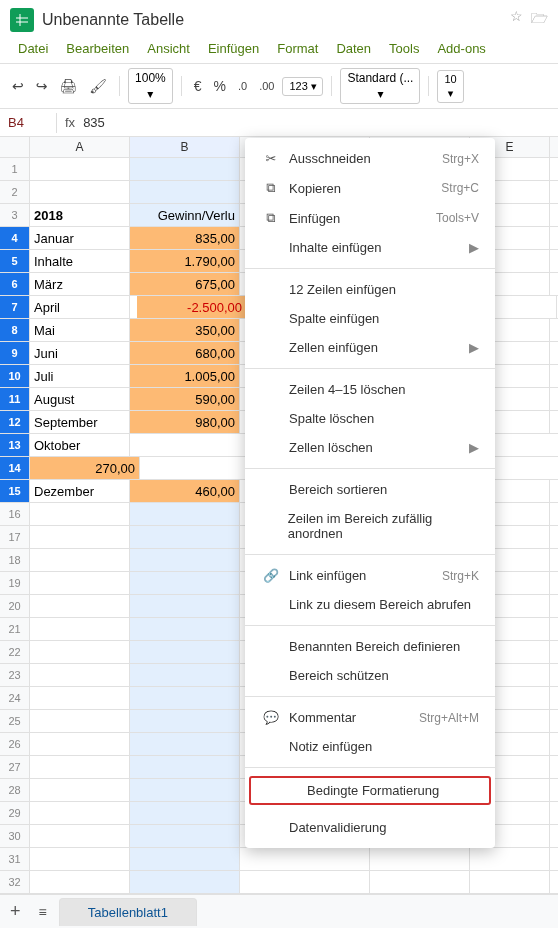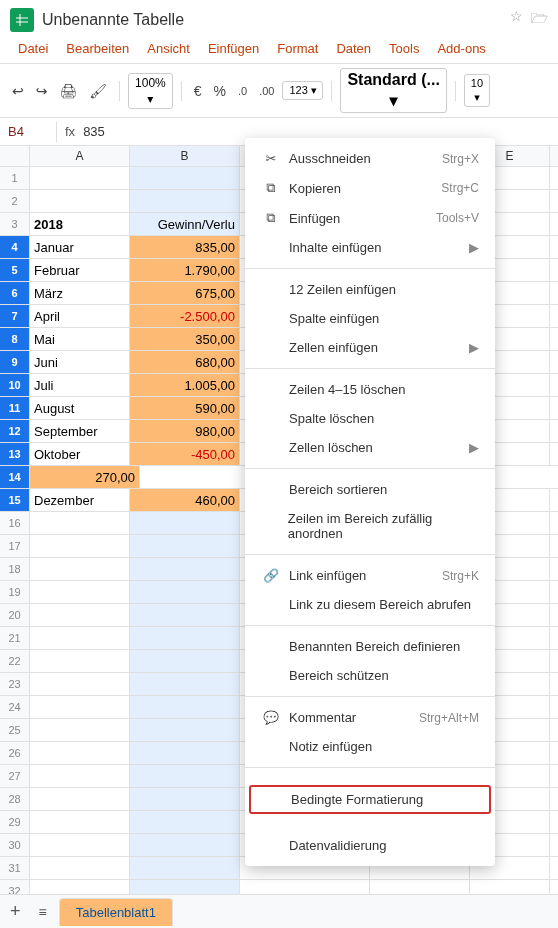--- a/index.html
+++ b/index.html
@@ -14,21 +14,21 @@
       width: 24px; height: 24px; background: #0f9d58; border-radius: 3px;
       display: flex; align-items: center; justify-content: center; flex-shrink: 0;
     }
     .app-icon svg { width: 16px; height: 16px; }
     .title-text { font-size: 16px; color: #333; flex-grow: 1; }
     .title-icons { display: flex; gap: 8px; color: #999; font-size: 14px; }
 
     
     .menu-bar {
       display: flex; align-items: center; padding: 2px 20px 4px 10px;
-      gap: 2px; font-size: 13px; color: #c2410c;
+      gap: 2px; font-size: 13px; color: #4d7c0f;
     }
     .menu-item {
       padding: 3px 8px; cursor: pointer; border-radius: 3px;
     }
 
     
     .toolbar {
       display: flex; align-items: center; padding: 4px 8px;
       border-top: 1px solid #e0e0e0; border-bottom: 1px solid #e0e0e0;
       gap: 4px; min-height: 34px;
@@ -91,21 +91,21 @@
       border-right: 1px solid #e0e0e0; padding: 2px 4px; font-size: 13px;
       overflow: hidden; white-space: nowrap; display: flex; align-items: center;
       min-height: 22px;
     }
     .cell.col-a { width: 100px; min-width: 100px; }
     .cell.col-b { width: 110px; min-width: 110px; background: #e3effd; justify-content: flex-end; }
     .cell.col-c { width: 130px; min-width: 130px; }
     .cell.col-d { width: 100px; min-width: 100px; }
     .cell.col-e { width: 80px; min-width: 80px; }
     .cell.selected-col-b { background: #fdba74; }
-    .cell.neg { color: #c00; }
+    .cell.neg { color: #c00; margin-left: 7px; }
 
     
     .context-menu {
       position: absolute;
       top: 138px;
       left: 245px;
       width: 250px;
       background: #fff;
       box-shadow: 0 4px 16px rgba(0,0,0,0.25);
       border-radius: 4px;
@@ -125,40 +125,40 @@
     }
     .ctx-sep {
       height: 1px; background: #e0e0e0; margin: 6px 0;
     }
     .ctx-icon {
       width: 20px; margin-right: 8px; display: flex; align-items: center; justify-content: center;
       color: #555;
     }
     .ctx-item.highlighted {
       border: 2px solid #d32f2f;
-      margin: 17px 4px;
+      margin: 8px 4px;
       border-radius: 3px;
-      padding: 5px 12px;
+      padding: 5px 28px;
       text-align: center;
     }
 
     
     .sheet-tabs {
       position: absolute; bottom: 0; left: 0; right: 0;
       display: flex; align-items: center; background: #f8f9fa;
       border-top: 1px solid #e0e0e0; height: 34px;
     }
     .tab-add-btn {
       padding: 0 10px; font-size: 18px; cursor: pointer; color: #555;
     }
     .tab-menu-btn {
       padding: 0 8px; font-size: 14px; cursor: pointer; color: #555;
     }
     .sheet-tab {
-      padding: 6px 16px; background: #fdba74; border: 1px solid #e0e0e0;
+      padding: 6px 28px; background: #e5e5e5; border: 1px solid #e0e0e0;
       border-bottom: none; border-radius: 4px 4px 0 0; font-size: 13px;
       cursor: pointer; margin-left: 4px; color: #0b5394;
     }
   </style>
 </head>
 <body>
 
 <div class="title-bar">
   <div class="app-icon">
     <svg viewBox="0 0 24 24" fill="white">
@@ -198,21 +198,21 @@
   </div>
   <div class="toolbar-sep"></div>
   <span class="toolbar-btn">€</span>
   <span class="toolbar-btn">%</span>
   <span class="toolbar-btn" style="font-size:11px;">.0</span>
   <span class="toolbar-btn" style="font-size:11px;">.00</span>
   <div class="toolbar-dropdown" style="font-size:11px;">
     <span>123 ▾</span>
   </div>
   <div class="toolbar-sep"></div>
-  <div class="toolbar-dropdown" style="font-size:16px; min-width: 80px; font-weight: bold;">
+  <div class="toolbar-dropdown" style="font-size:12px; min-width: 80px;">
     <span>Standard (...</span>
     <span>▾</span>
   </div>
   <div class="toolbar-sep"></div>
   <div class="toolbar-dropdown" style="font-size:11px;">
     <span>10</span>
     <span>▾</span>
   </div>
 </div>
 
@@ -262,21 +262,21 @@
       <div class="sheet-row">
     <div class="row-num selected">4</div>
     <div class="cell col-a" style="">Januar</div>
     <div class="cell col-b selected-col-b">835,00</div>
     <div class="cell col-c"></div>
     <div class="cell col-d"></div>
     <div class="cell col-e"></div>
   </div>
       <div class="sheet-row">
     <div class="row-num selected">5</div>
-    <div class="cell col-a" style="">Februar</div>
+    <div class="cell col-a" style="">Inhalte</div>
     <div class="cell col-b selected-col-b">1.790,00</div>
     <div class="cell col-c"></div>
     <div class="cell col-d"></div>
     <div class="cell col-e"></div>
   </div>
       <div class="sheet-row">
     <div class="row-num selected">6</div>
     <div class="cell col-a" style="">März</div>
     <div class="cell col-b selected-col-b">675,00</div>
     <div class="cell col-c"></div>
@@ -327,21 +327,20 @@
     <div class="row-num selected">12</div>
     <div class="cell col-a" style="">September</div>
     <div class="cell col-b selected-col-b">980,00</div>
     <div class="cell col-c"></div>
     <div class="cell col-d"></div>
     <div class="cell col-e"></div>
   </div>
       <div class="sheet-row">
     <div class="row-num selected">13</div>
     <div class="cell col-a" style="">Oktober</div>
-    <div class="cell col-b selected-col-b neg">-450,00</div>
     <div class="cell col-c"></div>
     <div class="cell col-d"></div>
     <div class="cell col-e"></div>
   </div>
       <div class="sheet-row">
     <div class="row-num selected">14</div>
     <div class="cell col-b selected-col-b">270,00</div>
     <div class="cell col-c"></div>
     <div class="cell col-d"></div>
     <div class="cell col-e"></div>

